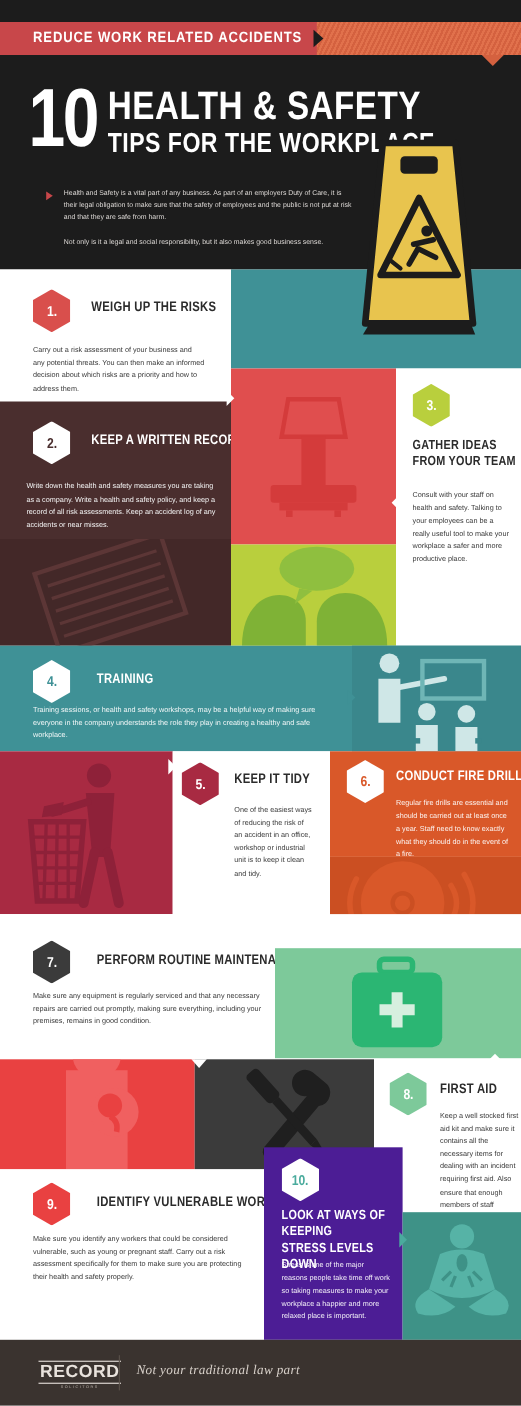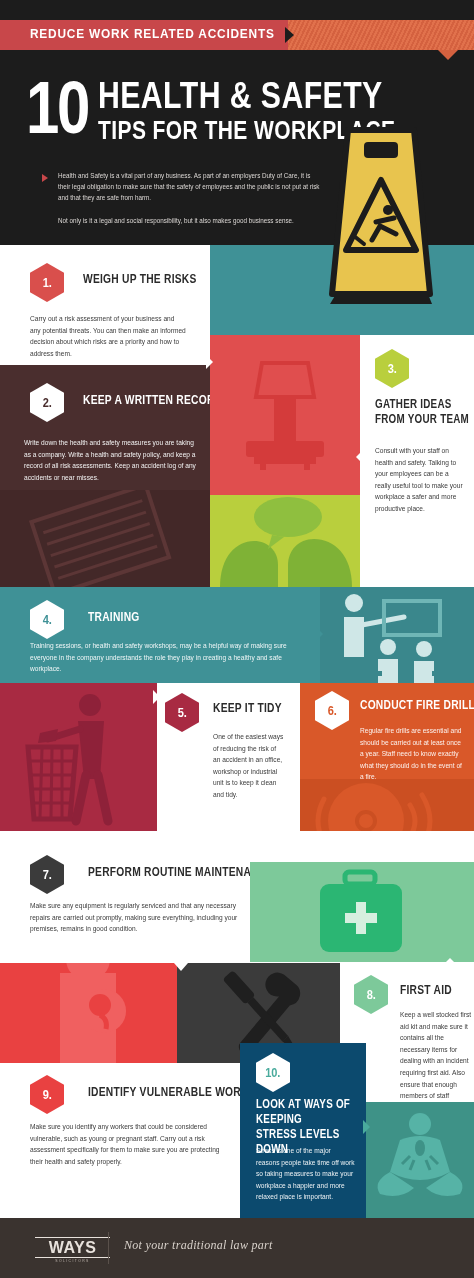--- a/index.html
+++ b/index.html
@@ -309,21 +309,21 @@
   </div>
 
   <div class="blk" style="left:0; top:1063px; width:240px; height:155px; background:#fff;">
     <div class="hex" style="left:30px; top:12px; background:#e94141;">
       <span style="color:#fff;">9.</span>
     </div>
     <div class="tip-title scale" style="left:88px; top:22px; width:230px; color:#2b2b2b;">IDENTIFY VULNERABLE WORKERS</div>
     <div class="body-txt" style="position:absolute; left:30px; top:58px; width:196px;">Make sure you identify any workers that could be considered vulnerable, such as young or pregnant staff. Carry out a risk assessment specifically for them to make sure you are protecting their health and safety properly.</div>
   </div>
 
-  <div class="blk" style="left:240px; top:1043px; width:126px; height:175px; background:#0c4a6e;">
+  <div class="blk" style="left:240px; top:1043px; width:126px; height:175px; background:#4c1d95;">
     <div class="hex" style="left:16px; top:10px; background:#fff;">
       <span class="num10" style="color:#4aab9d;">10.</span>
     </div>
     <div class="tip-title scale" style="left:16px; top:54px; width:140px; color:#ffffff; font-size:12px; line-height:15px;">LOOK AT WAYS OF KEEPING
 STRESS LEVELS DOWN</div>
     <div class="body-txt lighter" style="position:absolute; left:16px; top:102px; width:100px;">Stress is one of the major reasons people take time off work so taking measures to make your workplace a happier and more relaxed place is important.</div>
   </div>
   <div class="blk" style="left:366px; top:1102px; width:108px; height:116px; background:#3e9287;">
     <svg viewBox="0 0 108 116" width="108" height="116">
       <circle cx="54" cy="22" r="11" fill="#56b3a6"></circle>
@@ -333,20 +333,20 @@
       <ellipse cx="54" cy="46" rx="5" ry="8" fill="#3e9287"></ellipse>
       <path d="M44 54 L36 62 M64 54 L72 62 M48 58 L44 68 M60 58 L64 68" stroke="#3e9287" stroke-width="3"></path>
     </svg>
   </div>
   <div style="position:absolute; left:363px; top:1120px; width:0;height:0;
        border-top:7px solid transparent;border-bottom:7px solid transparent;border-left:7px solid #4aab9d; z-index:6;"></div>
 
   <div class="footer"></div>
   <div class="logo-box">
     <div style="border-bottom:1.5px solid #e8e2dc; border-top:1.5px solid #e8e2dc; text-align:center; line-height:19px;">
-      <span class="logo-txt">WAYS</span>
+      <span class="logo-txt">RECORD</span>
     </div>
     <div class="logo-sub">SOLICITORS</div>
   </div>
   <div class="logo-rule"></div>
   <div class="tagline">Not your traditional law part</div>
 
 </div>
 
 </body></html>

